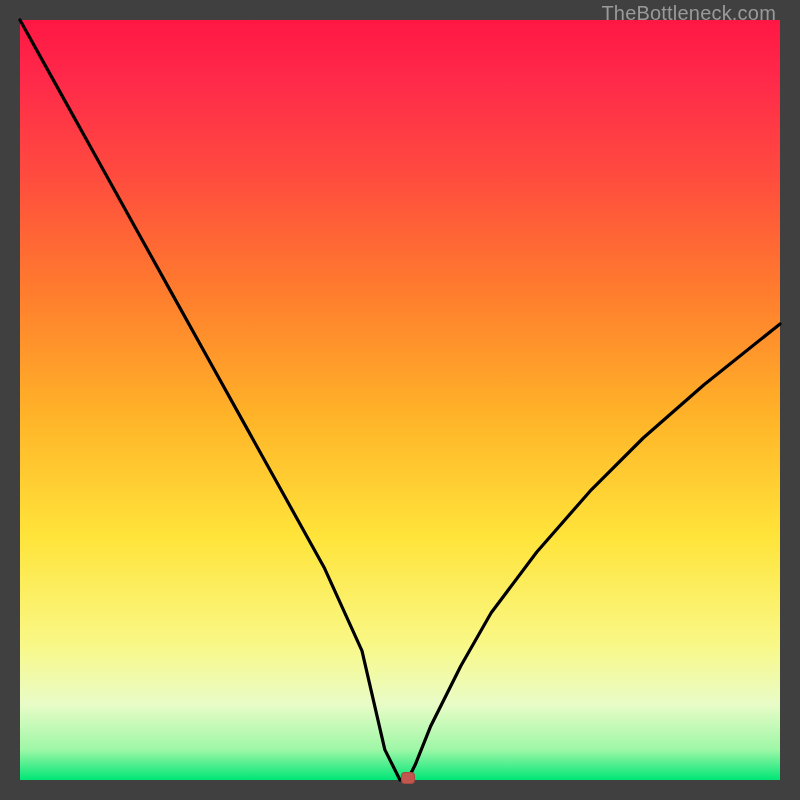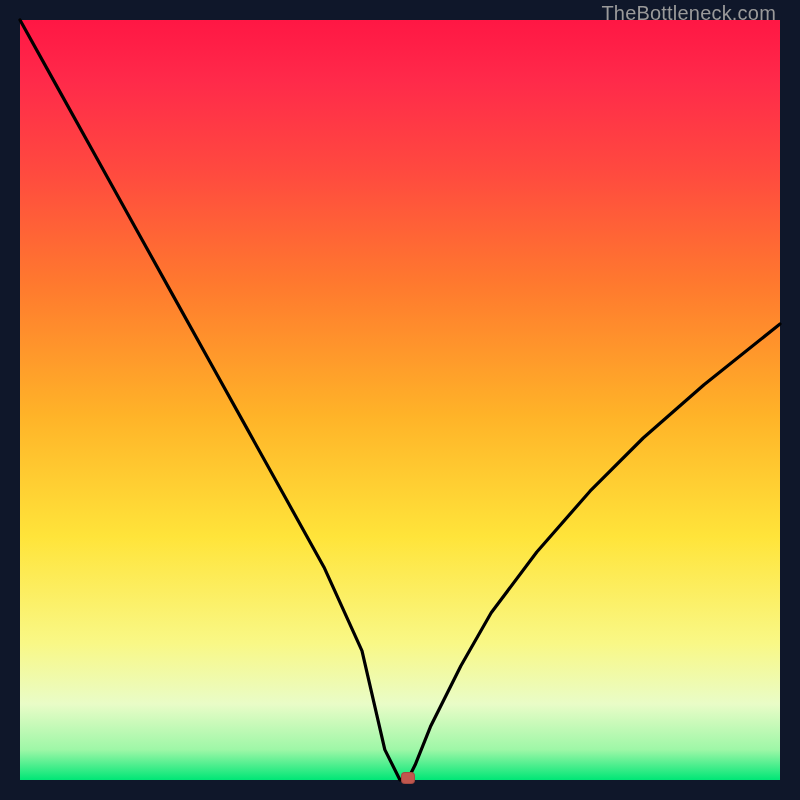--- a/index.html
+++ b/index.html
@@ -8,21 +8,21 @@
     width: 800px;
     height: 800px;
     background: #000;
     overflow: hidden;
     font-family: Arial, Helvetica, sans-serif;
   }
   .frame {
     position: relative;
     width: 800px;
     height: 800px;
-    background: #0f172a;
+    background: #404040;
   }
   .plot {
     position: absolute;
     left: 20px;
     top: 20px;
     width: 760px;
     height: 760px;
     
     background: linear-gradient(
       to bottom,

